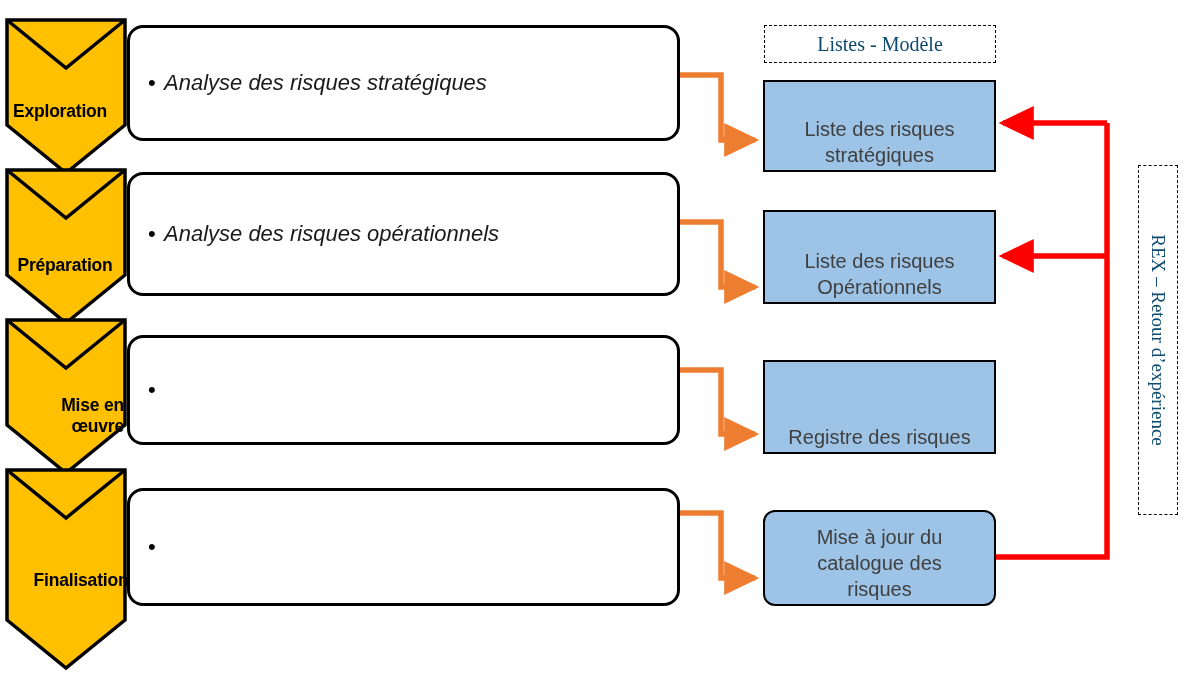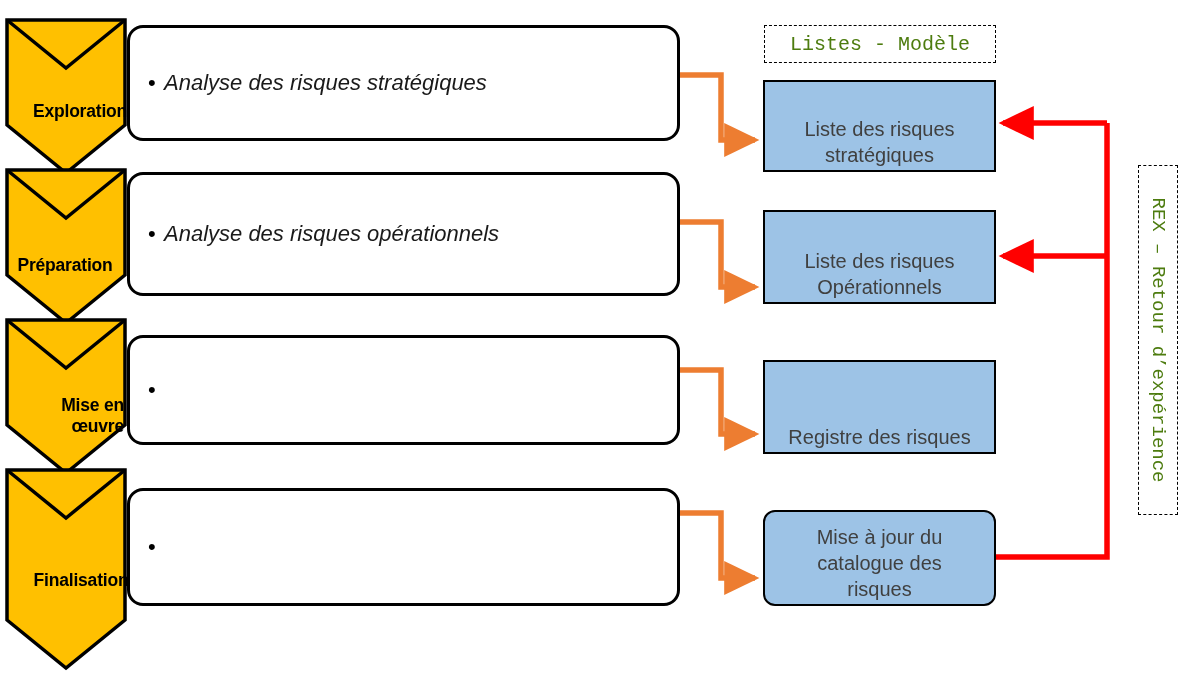--- a/index.html
+++ b/index.html
@@ -48,22 +48,22 @@
     font-family:"Liberation Sans",sans-serif;
     padding:2px 8px;
   }
 
   .dashed-box{
     position:absolute;z-index:3;
     box-sizing:border-box;
     background:#ffffff;
     border:1.6px dashed #000000;
     display:flex;align-items:center;justify-content:center;
-    text-align:right;color:#4d7c0f;
-    font-family:Liberation Mono, monospace;
+    text-align:right;color:#0c4a6e;
+    font-family:Liberation Serif, serif;
   }
   #listes-modele{font-size:20px;}
   #rex-box{font-size:19px;}
   #rex-box .vtext{
     white-space:nowrap;
     transform:rotate(90deg);
     transform-origin:center center;
   }
 </style>
 </head>
@@ -115,21 +115,21 @@
     <g>
 
       <path d="M996,557 L1107,557 L1107,123" fill="none" stroke="#FF0000" stroke-width="5.5" stroke-linejoin="miter" stroke-linecap="butt"></path>
 
       <path d="M1107,123 L1003,123" fill="none" stroke="#FF0000" stroke-width="5.5" marker-end="url(#arrow-red)"></path>
 
       <path d="M1107,256 L1003,256" fill="none" stroke="#FF0000" stroke-width="5.5" marker-end="url(#arrow-red)"></path>
     </g>
   </svg>
 
-  <div class="chev-label" style="left:1px;top:101px;padding-left:20px;">Exploration</div>
+  <div class="chev-label" style="left:1px;top:101px;">Exploration</div>
 
   <div class="chev-label" style="left:6px;top:255px;">Préparation</div>
 
   <div class="chev-label" style="left:6px;top:395px;text-align:right;">
     <div>Mise en</div>
     <div>œuvre</div>
   </div>
 
   <div class="chev-label" style="left:22px;top:570px;">Finalisation</div>
 

